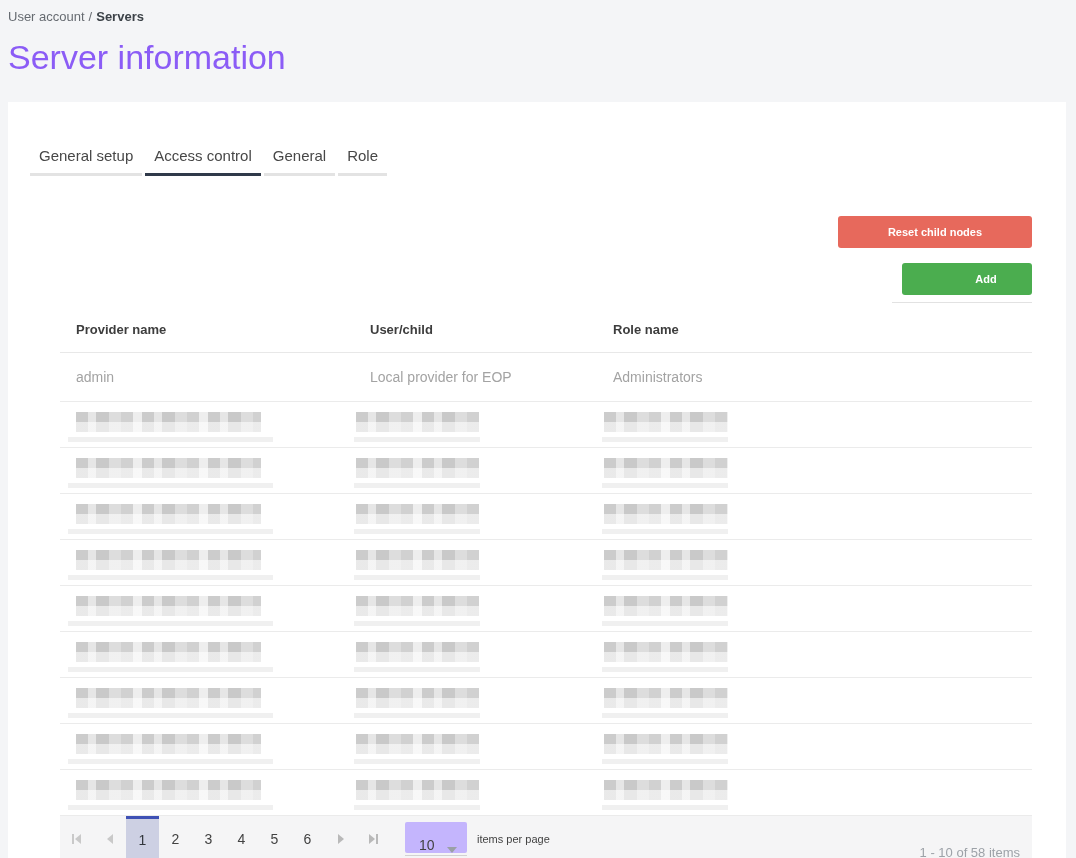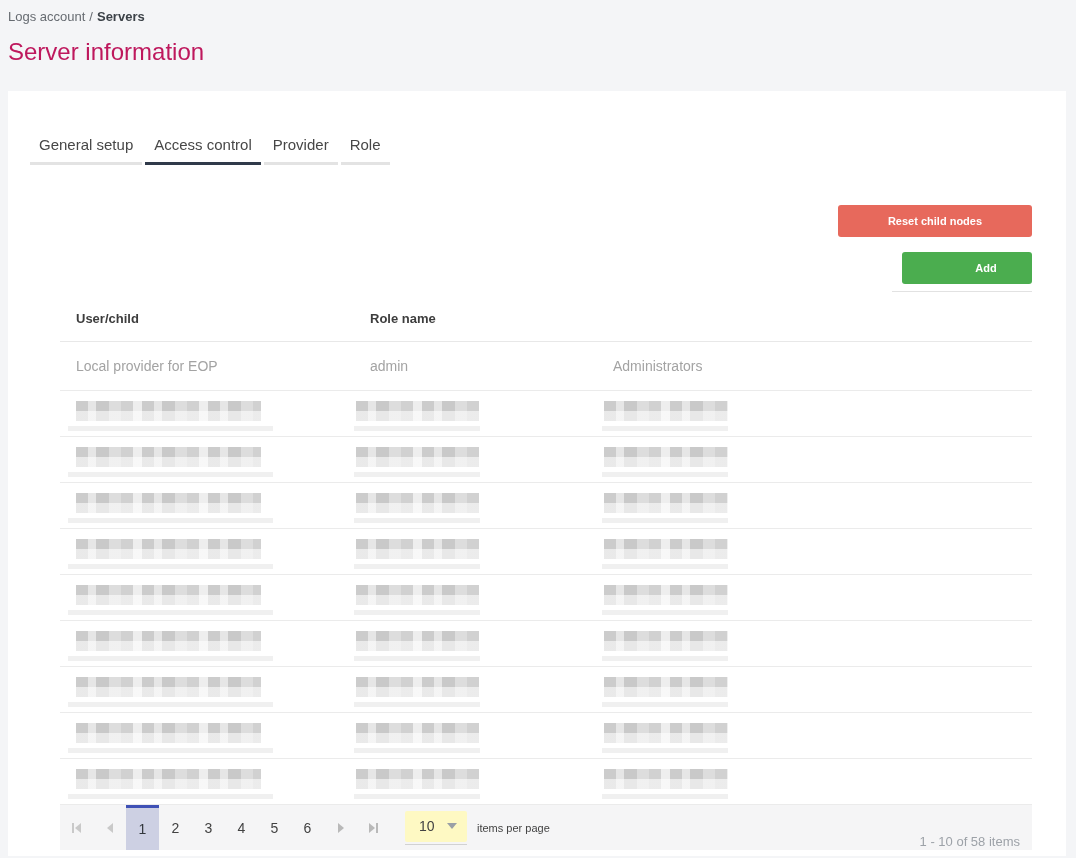--- a/index.html
+++ b/index.html
@@ -9,21 +9,21 @@
     background: var(--page_bg, #f4f5f7);
     font-family: "Liberation Sans", sans-serif;
     -webkit-font-smoothing: antialiased;
   }
   .page { padding-top: 9px; }
 
   
   .breadcrumb { margin-left: 8px; font-size: 13px; color: #666b71; }
   .breadcrumb .sep { margin: 0 4px; }
   .breadcrumb b { color: #3c4248; font-weight: 700; margin-top: 19px; }
-  .page-title { margin: 14px 0 0 8px; font-size: 24px; font-weight: 400; color: #be185d; }
+  .page-title { margin: 14px 0 0 8px; font-size: 34px; font-weight: 400; color: #8b5cf6; }
 
   
   .card {
     margin: 25px 10px 0 8px; background: #ffffff;
     height: 765px; overflow: hidden; position: relative;
   }
 
   
   .tabstrip { display: flex; padding: 45px 0 0 22px; }
   .tab {
@@ -79,65 +79,66 @@
     border-top: 3px solid var(--accent, #3f51b5);
     color: #33373d;
   }
   .tri-l { width: 0; height: 0; border: 5px solid transparent; border-left: 0; border-right: 6px solid currentColor; }
   .tri-r { width: 0; height: 0; border: 5px solid transparent; border-right: 0; border-left: 6px solid currentColor; }
   .vbar { width: 2px; height: 10px; background: currentColor; }
   .icon-first, .icon-last { display: inline-flex; align-items: center; gap: 1px; }
 
   .dropdown-wrap { margin-left: 15px; align-self: center; border-bottom: 1px solid #d2d2d2; padding-bottom: 2px; cursor: pointer; }
   .dropdown {
-    width: 62px; height: 31px; background: #fef9c3; border-radius: 2px;
-    display: flex; align-items: center; justify-content: space-between;
+    width: 62px; height: 31px; background: #c4b5fd; border-radius: 2px;
+    display: flex; align-items: flex-end; justify-content: space-between;
     padding: 0 10px 0 14px; font-size: 14px; color: #424242;
   }
   .caret { width: 0; height: 0; border-left: 5px solid transparent; border-right: 5px solid transparent; border-top: 6px solid #9aa0a6; }
   .pp-label { margin-left: 10px; align-self: center; font-size: 11px; color: #424242; }
   .spacer { flex: 1; }
   .range { align-self: center; margin-right: 12px; font-size: 13px; color: #9da2a8; margin-top: 28px; }
 </style>
 </head>
 <body>
 
 <div class="page">
 
   <div class="breadcrumb">
-    <span>Logs account</span><span class="sep">/</span><b>Servers</b>
+    <span>User account</span><span class="sep">/</span><b>Servers</b>
   </div>
 
   <div class="page-title">Server information</div>
 
   <div class="card">
 
     <div class="tabstrip">
       <div class="tab">General setup</div>
       <div class="tab active">Access control</div>
-      <div class="tab">Provider</div>
+      <div class="tab">General</div>
       <div class="tab">Role</div>
     </div>
 
     <div class="toolbar">
       <button class="btn btn-reset">Reset child nodes</button>
       <button class="btn btn-add">Add</button>
       <div class="toolbar-rule"></div>
     </div>
 
     <div class="grid">
 
       <div class="g-head">
+        <div class="g-cell">Provider name</div>
         <div class="g-cell">User/child</div>
         <div class="g-cell">Role name</div>
       </div>
 
       <div class="g-row real">
+        <div class="g-cell">admin</div>
         <div class="g-cell">Local provider for EOP</div>
-        <div class="g-cell">admin</div>
         <div class="g-cell">Administrators</div>
       </div>
 
       <div id="redacted-rows">
         <div class="g-row redacted">
           <div class="g-cell">
               <div class="redact c1">
                 <div class="main"></div>
                 <div class="sub"></div>
               </div>

